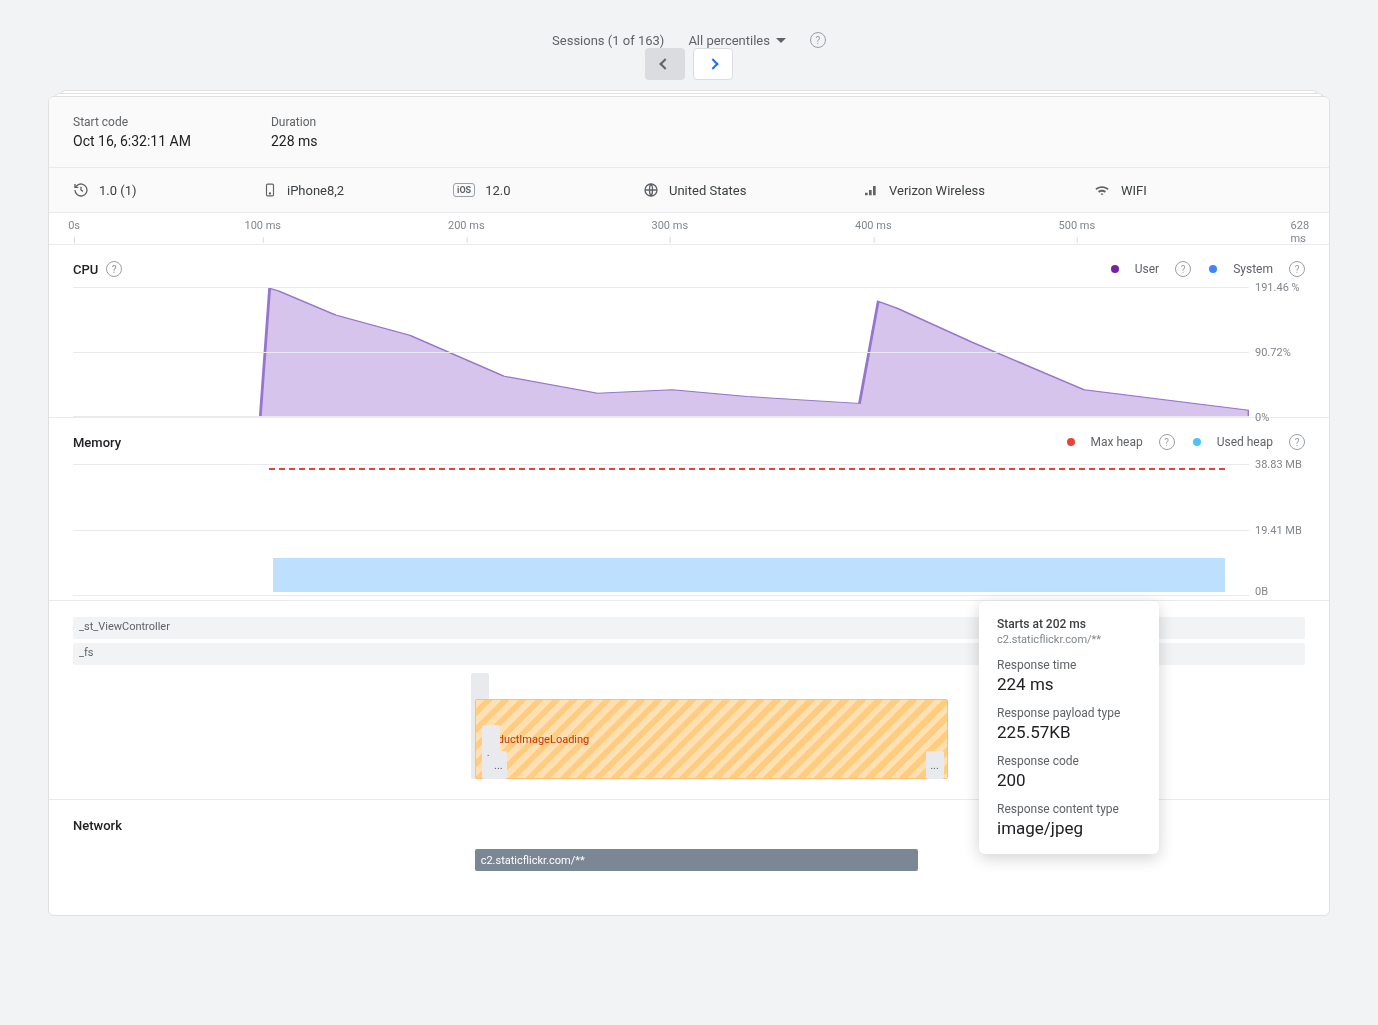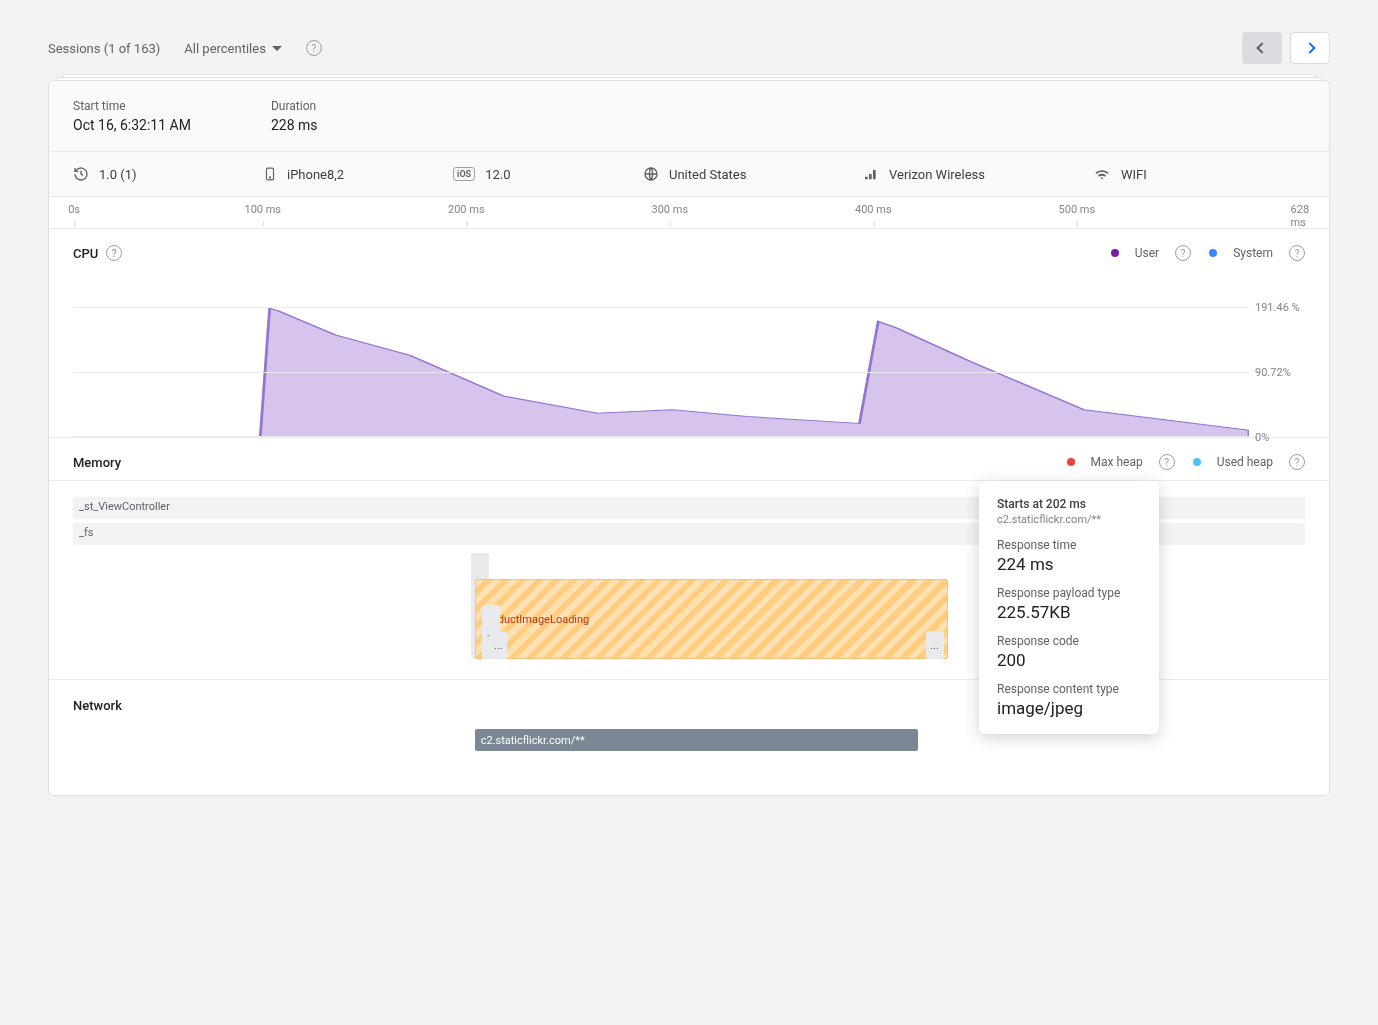--- a/index.html
+++ b/index.html
@@ -6,20 +6,21 @@
   body {
     font-family: -apple-system, BlinkMacSystemFont, "Segoe UI", Roboto, "Helvetica Neue", Arial, sans-serif;
     background: #f1f3f4;
     color: #202124;
     font-size: 13px;
   }
   .page { padding: 24px 48px; }
   .topbar {
     display: flex; align-items: center; justify-content: space-between;
     padding: 8px 0 16px 0;
+    flex-direction: column;
   }
   .topbar-left { display: flex; align-items: center; gap: 24px; color: #5f6368; }
   .dropdown { display:flex; align-items:center; gap:6px; cursor:pointer; }
   .help-icon {
     display:inline-flex; align-items:center; justify-content:center;
     width:16px; height:16px; border:1px solid #9aa0a6; border-radius:50%;
     font-size:10px; color:#9aa0a6;
   }
   .arrow-down {
     width:0; height:0; border-left:5px solid transparent; border-right:5px solid transparent;
@@ -80,21 +81,21 @@
   }
   .section-title { font-weight:500; color:#202124; font-size:13px; display:flex; align-items:center; gap:8px; }
   .legend { display:flex; gap:18px; align-items:center; color:#5f6368; font-size:12px; }
   .legend-item { display:flex; align-items:center; gap:16px; }
   .dot { width:8px; height:8px; border-radius:50%; }
   .dot.purple { background:#7b1fa2; }
   .dot.blue { background:#4285f4; }
   .dot.red { background:#ea4335; }
   .dot.lblue { background:#4fc3f7; }
 
-  .chart-wrap { position:relative; display:flex;margin-top:36px; }
+  .chart-wrap { position:relative; display:flex; }
   .chart-area { flex:1 1 auto; position:relative; overflow:hidden; }
   .chart-yaxis { width:56px; font-size:11px; color:#80868b; position:relative; }
   .ylabel { position:absolute; left:6px; transform:translateY(-50%); white-space:nowrap; }
 
   .gridline { position:absolute; left:0; right:0; height:1px; background:#e8eaed; }
 
   
   .cpu-chart { height:130px; }
   .cpu-svg { width:100%; height:100%; display:block; }
 
@@ -165,21 +166,21 @@
         <span class="chev right"></span>
       </div>
     </div>
   </div>
 
   <div class="card-stack">
     <div class="card">
 
       <div class="meta-row">
         <div class="meta-block">
-          <div class="label">Start time</div>
+          <div class="label">Start code</div>
           <div class="value">Oct 16, 6:32:11 AM</div>
         </div>
         <div class="meta-block">
           <div class="label">Duration</div>
           <div class="value">228 ms</div>
         </div>
       </div>
 
       <div class="device-row">
         <div class="device-item">
@@ -289,20 +290,34 @@
                 <span>Max heap</span>
                 <span class="help-icon">?</span>
               </div>
             <div class="legend-item">
                 <span class="dot lblue"></span>
                 <span>Used heap</span>
                 <span class="help-icon">?</span>
               </div>
           </div>
         </div>
+        <div class="chart-wrap mem-chart">
+          <div class="chart-area">
+            <div class="gridline" style="top:4px"></div>
+            <div class="gridline" style="top:50%"></div>
+            <div class="gridline" style="bottom:4px"></div>
+            <div class="mem-dash"></div>
+            <div class="mem-band" style="left:17%; right:2%;"></div>
+          </div>
+          <div class="chart-yaxis">
+            <span class="ylabel" style="top:4px">38.83 MB</span>
+            <span class="ylabel" style="top:50%">19.41 MB</span>
+            <span class="ylabel" style="bottom:-4px;top:auto">0B</span>
+          </div>
+        </div>
       </div>
 
       <div class="section ondev" style="position:relative;">
 
         <div class="trace-row">
           <span class="lbl">_st_ViewController</span>
         </div>
         <div class="trace-row">
           <span class="lbl">_fs</span>
         </div>

